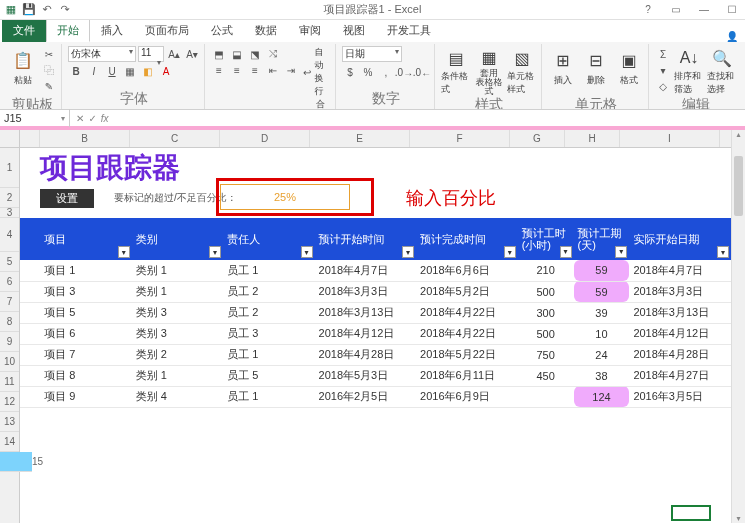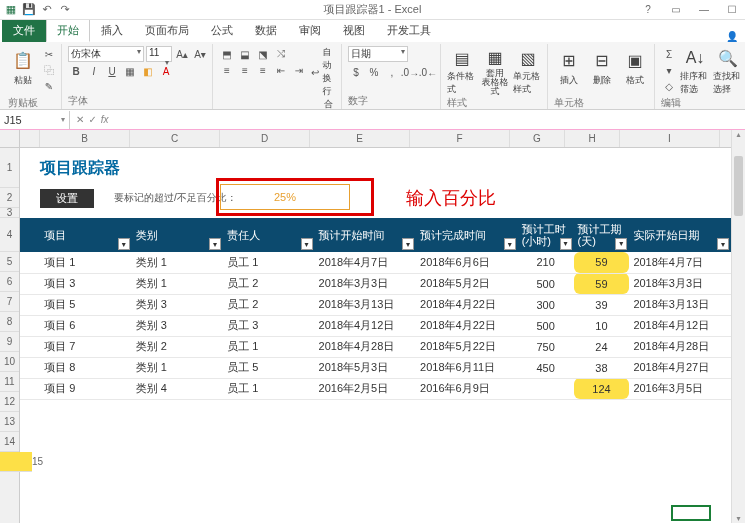--- a/index.html
+++ b/index.html
@@ -18,78 +18,78 @@
   .ribbon-tab { padding: 3px 10px; font-size: 11px; color: #444; border: 1px solid transparent; }
   .ribbon-tab.file { background: #217346; color: #fff; }
   .ribbon-tab.active { background: #fff; border: 1px solid #ccc; border-bottom: 1px solid #fff; color: #217346; }
   .ribbon-tabs-right { margin-left: auto; display: flex; gap: 6px; padding-right: 6px; align-items: center; color: #666; }
   .ribbon-tabs-right span { font-size: 10px; }
 
   
   .ribbon { height: 68px; background: #f5f5f5; border-bottom: 1px solid #d0d0d0; display: flex; padding: 2px 4px 0 4px; gap: 2px; overflow: hidden; }
   .ribbon-group { border-right: 1px solid #ddd; padding: 0 4px; display: flex; flex-direction: column; justify-content: space-between; }
   .ribbon-group-body { display: flex; gap: 3px; align-items: flex-start; flex: 1; padding-top: 2px; }
-  .ribbon-group-label { font-size: 10px; color: #777; padding-bottom: 1px; }
+  .ribbon-group-label { font-size: 14px; color: #777; text-align: center; padding-bottom: 1px; }
   .rb-btn-lg { width: 30px; height: 50px; display: flex; flex-direction: column; align-items: center; justify-content: flex-start; font-size: 9px; color: #444; gap: 2px; padding-top: 2px;}
   .rb-btn-lg .ico { width: 24px; height: 24px; display: flex; align-items: center; justify-content: center; font-size: 16px; }
   .rb-stack { display: flex; flex-direction: column; gap: 0px; }
   .rb-row { display: flex; gap: 2px; align-items: center; }
   .rb-sel { height: 16px; font-size: 10px; border: 1px solid #ccc; background: #fff; padding: 0 12px 0 2px; position: relative; }
   .rb-sel::after { content: "▾"; position: absolute; right: 2px; font-size: 8px; color: #666; }
   .rb-icon-sm { width: 16px; height: 16px; display: inline-flex; align-items: center; justify-content: center; color: #555; font-size: 10px; border: 1px solid transparent; }
   
   
-  .formula-bar { height: 20px; border-bottom: 1px solid #f9a8d4; display: flex; align-items: center; background: #fff; }
+  .formula-bar { height: 20px; border-bottom: 4px solid #f9a8d4; display: flex; align-items: center; background: #fff; }
   .name-box { width: 70px; height: 18px; border-right: 1px solid #ccc; padding: 0 4px; font-size: 11px; display: flex; align-items: center; position: relative; }
   .name-box::after { content: "▾"; position: absolute; right: 4px; font-size: 8px; color: #888; }
   .fx-btns { display: flex; gap: 4px; padding: 0 6px; color: #888; font-size: 10px; }
   .formula-input { flex: 1; height: 18px; padding: 0 4px; }
 
   
   .grid-area { position: relative; height: calc(525px - 20px - 22px - 68px - 20px - 2px); overflow: hidden; display: flex; }
   .row-headers { width: 20px; background: #f0f0f0; border-right: 1px solid #ccc; }
   .row-headers .select-all { height: 18px; border-bottom: 1px solid #ccc; }
   .row-headers .rh { height: 20px; border-bottom: 1px solid #ddd; font-size: 10px; color: #666; text-align: center; line-height: 20px; }
   .row-headers .rh.tall { height: 40px; line-height: 40px; }
   .row-headers .rh.hdr { height: 34px; line-height: 34px; }
   .row-headers .rh.short { height: 10px; line-height: 10px; }
-  .row-headers .rh.active { background: #fde047; padding-left: 32px; }
+  .row-headers .rh.active { background: #7dd3fc; padding-left: 32px; }
 
   .grid-body { flex: 1; position: relative; overflow: hidden; }
   .col-headers { height: 18px; display: flex; background: #f0f0f0; border-bottom: 1px solid #ccc; }
   .col-headers .ch { border-right: 1px solid #ddd; font-size: 10px; color: #666; text-align: center; line-height: 18px; }
   .ch.A { width: 20px; } .ch.B { width: 90px; } .ch.C { width: 90px; } .ch.D { width: 90px; }
   .ch.E { width: 100px; } .ch.F { width: 100px; } .ch.G { width: 55px; } .ch.H { width: 55px; }
   .ch.I { width: 100px; }
 
   .sheet-content { position: absolute; left: 0; top: 18px; right: 0; }
   
   
   .title-row { height: 40px; display: flex; align-items: center; padding-left: 20px; }
-  .page-title { font-size: 16px; font-weight: bold; color: #0369a1; }
+  .page-title { font-size: 28px; font-weight: bold; color: #6d28d9; }
 
   
   .settings-row { height: 20px; display: flex; align-items: center; padding-left: 20px; gap: 0; position: relative; }
   .settings-btn { background: #333; color: #fff; padding: 2px 16px; font-size: 11px; }
   .flag-label { font-size: 10px; color: #555; margin-left: 20px; }
   .pct-box { position: absolute; left: 200px; top: -4px; width: 130px; height: 26px; border: 1px solid #e8a030; display: flex; align-items: center; justify-content: center; color: #e8a030; font-size: 11px; }
   .red-box { position: absolute; left: 196px; top: -10px; width: 158px; height: 38px; border: 3px solid #d00; pointer-events: none; }
   .red-text { position: absolute; left: 386px; top: -2px; color: #d00; font-size: 18px; font-family: "SimSun", serif; }
   
   .gap-row { height: 10px; }
 
   
   .tbl { border-collapse: collapse; width: 100%; table-layout: fixed; }
   .tbl th, .tbl td { font-size: 11px; padding: 0 4px; text-align: left; overflow: hidden; white-space: nowrap; }
-  .tbl thead th { background: #0c4a6e; color: #fff; height: 34px; position: relative; vertical-align: middle; font-weight: normal; }
+  .tbl thead th { background: #1d4ed8; color: #fff; height: 42px; position: relative; vertical-align: middle; font-weight: normal; }
   .tbl thead th .filter { position: absolute; right: 2px; bottom: 2px; width: 12px; height: 12px; background: #fff; color: #333; font-size: 8px; display: flex; align-items: center; justify-content: center; border: 1px solid #999; }
   .tbl tbody td { height: 21px; border-bottom: 1px solid #e8e8e8; color: #333; }
   .tbl tbody td.num { padding-right: 8px; }
   .tbl tbody td.center { text-align: center; }
-  .tbl tbody td.hl { background: #fde047; border-radius: 6px; }
+  .tbl tbody td.hl { background: #f0abfc; border-radius: 6px; }
   .col-pad { width: 20px; }
   .col-B { width: 90px; } .col-C { width: 90px; } .col-D { width: 90px; }
   .col-E { width: 100px; } .col-F { width: 100px; } .col-G { width: 55px; } .col-H { width: 55px; }
   .col-I { width: 100px; }
 
   
   .vscroll { width: 14px; background: #f0f0f0; border-left: 1px solid #ddd; position: relative; }
   .vscroll .thumb { position: absolute; left: 2px; right: 2px; top: 26px; height: 60px; background: #ccc; border-radius: 2px; }
   .vscroll .arr { position: absolute; left: 0; right: 0; text-align: center; font-size: 8px; color: #888; }
   .vscroll .arr.up { top: 0; } .vscroll .arr.dn { bottom: 0; font-size: 8px; }
@@ -143,21 +143,21 @@
         <span class="rb-icon-sm">⿻</span>
         <span class="rb-icon-sm">✎</span>
       </div>
     </div>
     <div class="ribbon-group-label">剪贴板</div>
   </div>
 
   <div class="ribbon-group">
     <div class="ribbon-group-body rb-stack" style="gap:1px">
       <div class="rb-row">
-        <span class="rb-sel" style="width:76px">仿宋体</span>
+        <span class="rb-sel" style="width:68px">仿宋体</span>
         <span class="rb-sel" style="width:26px">11</span>
         <span class="rb-icon-sm">A▴</span>
         <span class="rb-icon-sm">A▾</span>
       </div>
       <div class="rb-row">
         <span class="rb-icon-sm">
             <b>B</b>
           </span>
         <span class="rb-icon-sm">
             <i>I</i>

